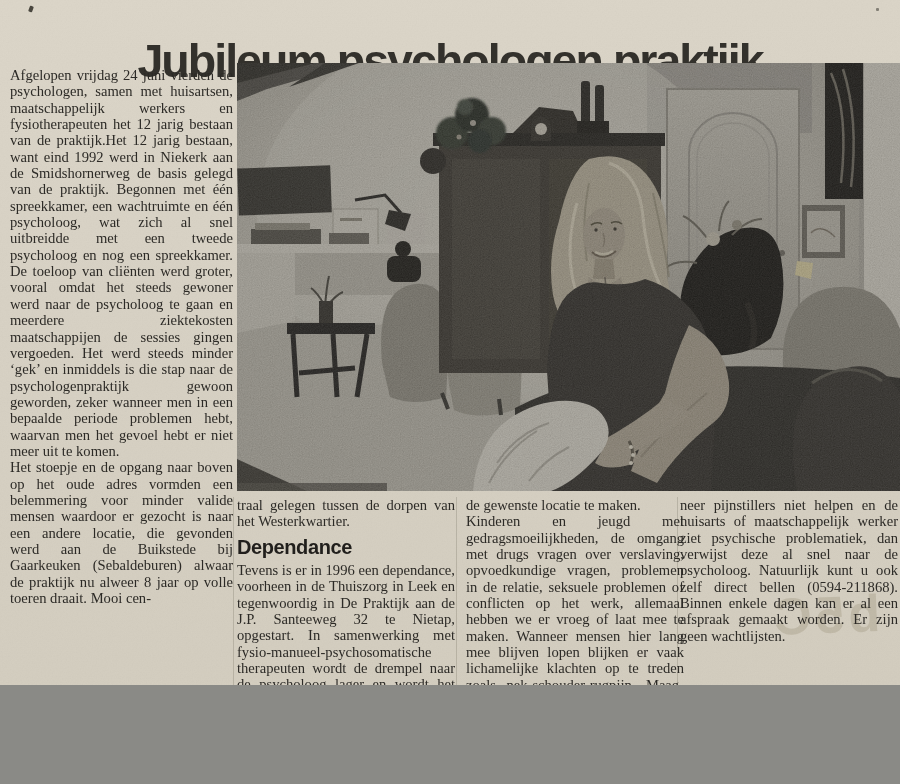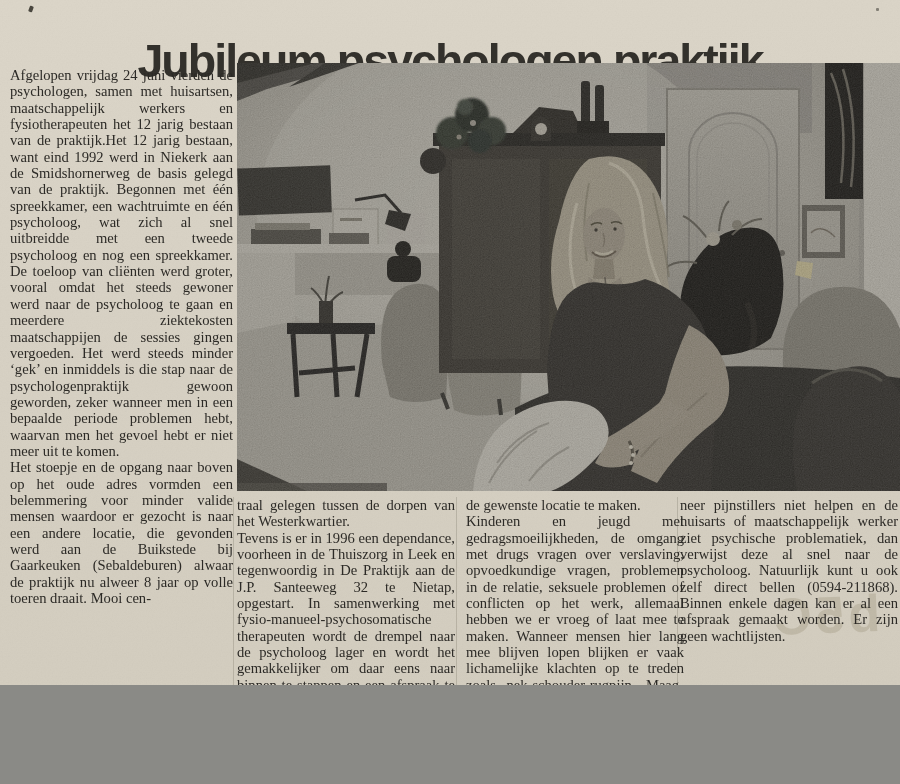--- a/index.html
+++ b/index.html
@@ -235,20 +235,21 @@
         <path d="M236,428 q4,-50 36,-72 q30,-20 62,-18 q28,2 36,22 q6,18 -10,34 q-24,26 -46,34 Z" fill="#cfcbc0"></path>
         <path d="M260,400 q20,-30 52,-40 M252,420 q18,-34 48,-52 M292,418 q16,-22 40,-34" stroke="#a8a499" stroke-width="2" fill="none"></path>
       </g>
 
       <rect x="0" y="0" width="663" height="428" filter="url(#grain)" fill="#000" opacity=".28"></rect>
     </svg>
   </div>
 
   <div class="col col2">
     <p>traal gelegen tussen de dorpen van het Westerkwartier.</p>
+    <p class="subhead">Dependance</p>
     <p>Tevens is er in 1996 een dependance, voorheen in de Thuiszorg in Leek en tegenwoordig in De Praktijk aan de J.P. Santeeweg 32 te Nietap, opgestart. In samenwerking met fysio-manueel-psychosomatische therapeuten wordt de drempel naar de psycholoog lager en wordt het gemakkelijker om daar eens naar binnen te stappen en een afspraak te maken. Mensen bellen naar de hoofdpraktijk 0594-211868 om een afspraak op</p>
   </div>
 
   <div class="col col3">
     <p>de gewenste locatie te maken.</p>
     <p>Kinderen en jeugd met gedragsmoeilijkheden, de omgang met drugs vragen over verslaving, opvoedkundige vragen, problemen in de relatie, seksuele problemen of conflicten op het werk, allemaal hebben we er vroeg of laat mee te maken. Wanneer mensen hier lang mee blijven lopen blijken er vaak lichamelijke klachten op te treden zoals nek-schouder-rugpijn. Maag- hoofd en buikpijn. Wan-</p>
   </div>
 
   <div class="col col4">
     <p>neer pijnstillers niet helpen en de huisarts of maatschappelijk werker ziet psychische problematiek, dan verwijst deze al snel naar de psycholoog. Natuurlijk kunt u ook zelf direct bellen (0594-211868). Binnen enkele dagen kan er al een afspraak gemaakt worden. Er zijn geen wachtlijsten.</p>

